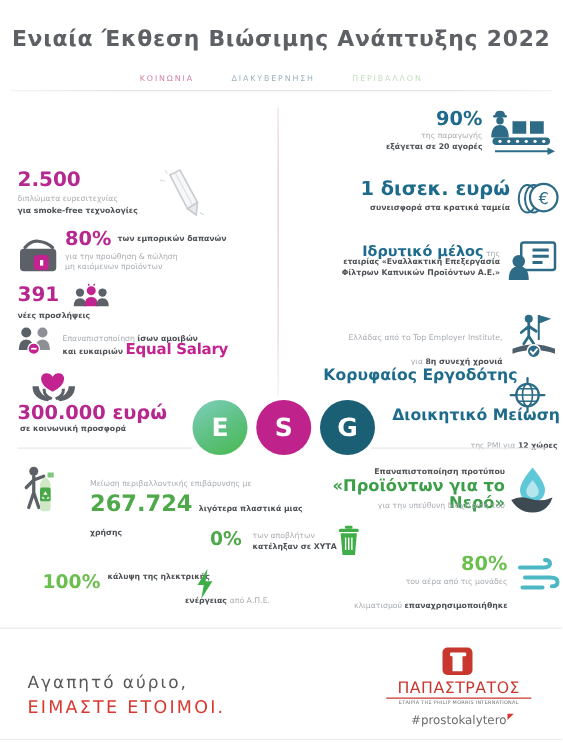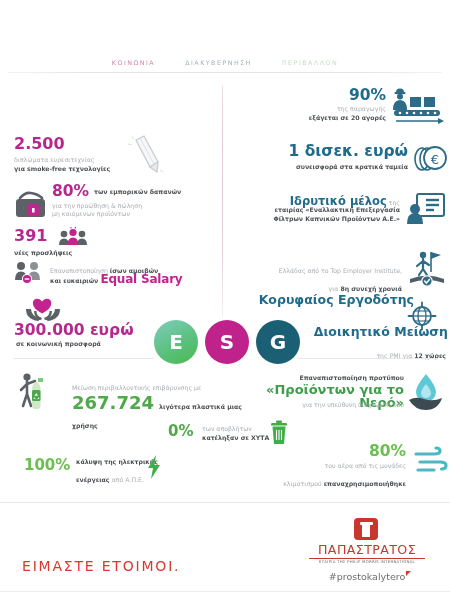--- a/index.html
+++ b/index.html
@@ -127,20 +127,21 @@
     position:absolute; left:101px; top:53px; width:0; height:0;
     border-left:5px solid #d8382f; border-bottom:5px solid transparent;
   }
 </style>
 </head>
 <body>
 
 <div class="page">
 
   <div class="header">
+    <div class="title">Ενιαία Έκθεση Βιώσιμης Ανάπτυξης 2022</div>
     <div class="cats">
       <span class="cat society">ΚΟΙΝΩΝΙΑ</span><span class="cat gov">ΔΙΑΚΥΒΕΡΝΗΣΗ</span><span class="cat env">ΠΕΡΙΒΑΛΛΟΝ</span>
     </div>
   </div>
   <div class="hrule-top"></div>
   <div class="vdivider"></div>
 
 
   <div class="blk" style="left:14px; top:136px; width:200px; height:40px;">
     <div class="big pink-big" style="position:absolute; left:0; top:0; font-size:16px;">2.500</div>
@@ -378,21 +379,21 @@
         <path d="M4.5 6.5 L17.5 6.5 L16 24 L6 24 Z" fill="#3fae48"></path>
         <g stroke="#ffffff" stroke-width="1.1">
           <line x1="8.5" y1="10" x2="8.5" y2="20"></line>
           <line x1="11" y1="10" x2="11" y2="20"></line>
           <line x1="13.5" y1="10" x2="13.5" y2="20"></line>
         </g>
       </svg>
     </div>
   </div>
 
-  <div class="blk" style="left:24px; top:456px; width:190px; height:30px;">
+  <div class="blk" style="left:34px; top:456px; width:190px; height:30px;text-align:right;">
     <div class="big" style="position:absolute; left:0; top:2px; font-size:15px; color:#6bbf4f;">100%</div>
     <div class="sm b dark-tx" style="position:absolute; left:52px; top:2px;">κάλυψη της ηλεκτρικής</div>
     <div style="position:absolute; left:52px; top:11px; width:130px;">
       <span class="sm b dark-tx">ενέργειας </span><span class="sm gray-tx">από Α.Π.Ε.</span>
     </div>
     <div class="icon" style="left:122px; top:-2px;">
       <svg width="16" height="26" viewBox="0 0 16 26">
         <path d="M10 1 L2 14 L7 14 L5 25 L14 11 L8.5 11 Z" fill="#3fae48"></path>
       </svg>
     </div>
@@ -409,20 +410,21 @@
         <g fill="none" stroke="#4cb8c4" stroke-width="3.2" stroke-linecap="round">
           <path d="M4 6 L22 6 q6 0 6 -3 q0 -3 -4 -3"></path>
           <path d="M8 14 L28 14 q6 0 6 3.5 q0 3.5 -4.5 3.5"></path>
           <path d="M6 22 L22 22"></path>
         </g>
       </svg>
     </div>
   </div>
 
   <div class="foot-rule"></div>
+  <div class="foot-line1">Αγαπητό αύριο,</div>
   <div class="foot-line2">ΕΙΜΑΣΤΕ ΕΤΟΙΜΟΙ.</div>
 
   <div class="logo-wrap">
     <div class="logo-mark">
       <div class="col"></div>
       <div class="colcap"></div>
     </div>
     <div class="logo-name">ΠΑΠΑΣΤΡΑΤΟΣ</div>
     <div class="logo-underline"></div>
     <div class="logo-sub">ΕΤΑΙΡΙΑ ΤΗΣ PHILIP MORRIS INTERNATIONAL</div>

